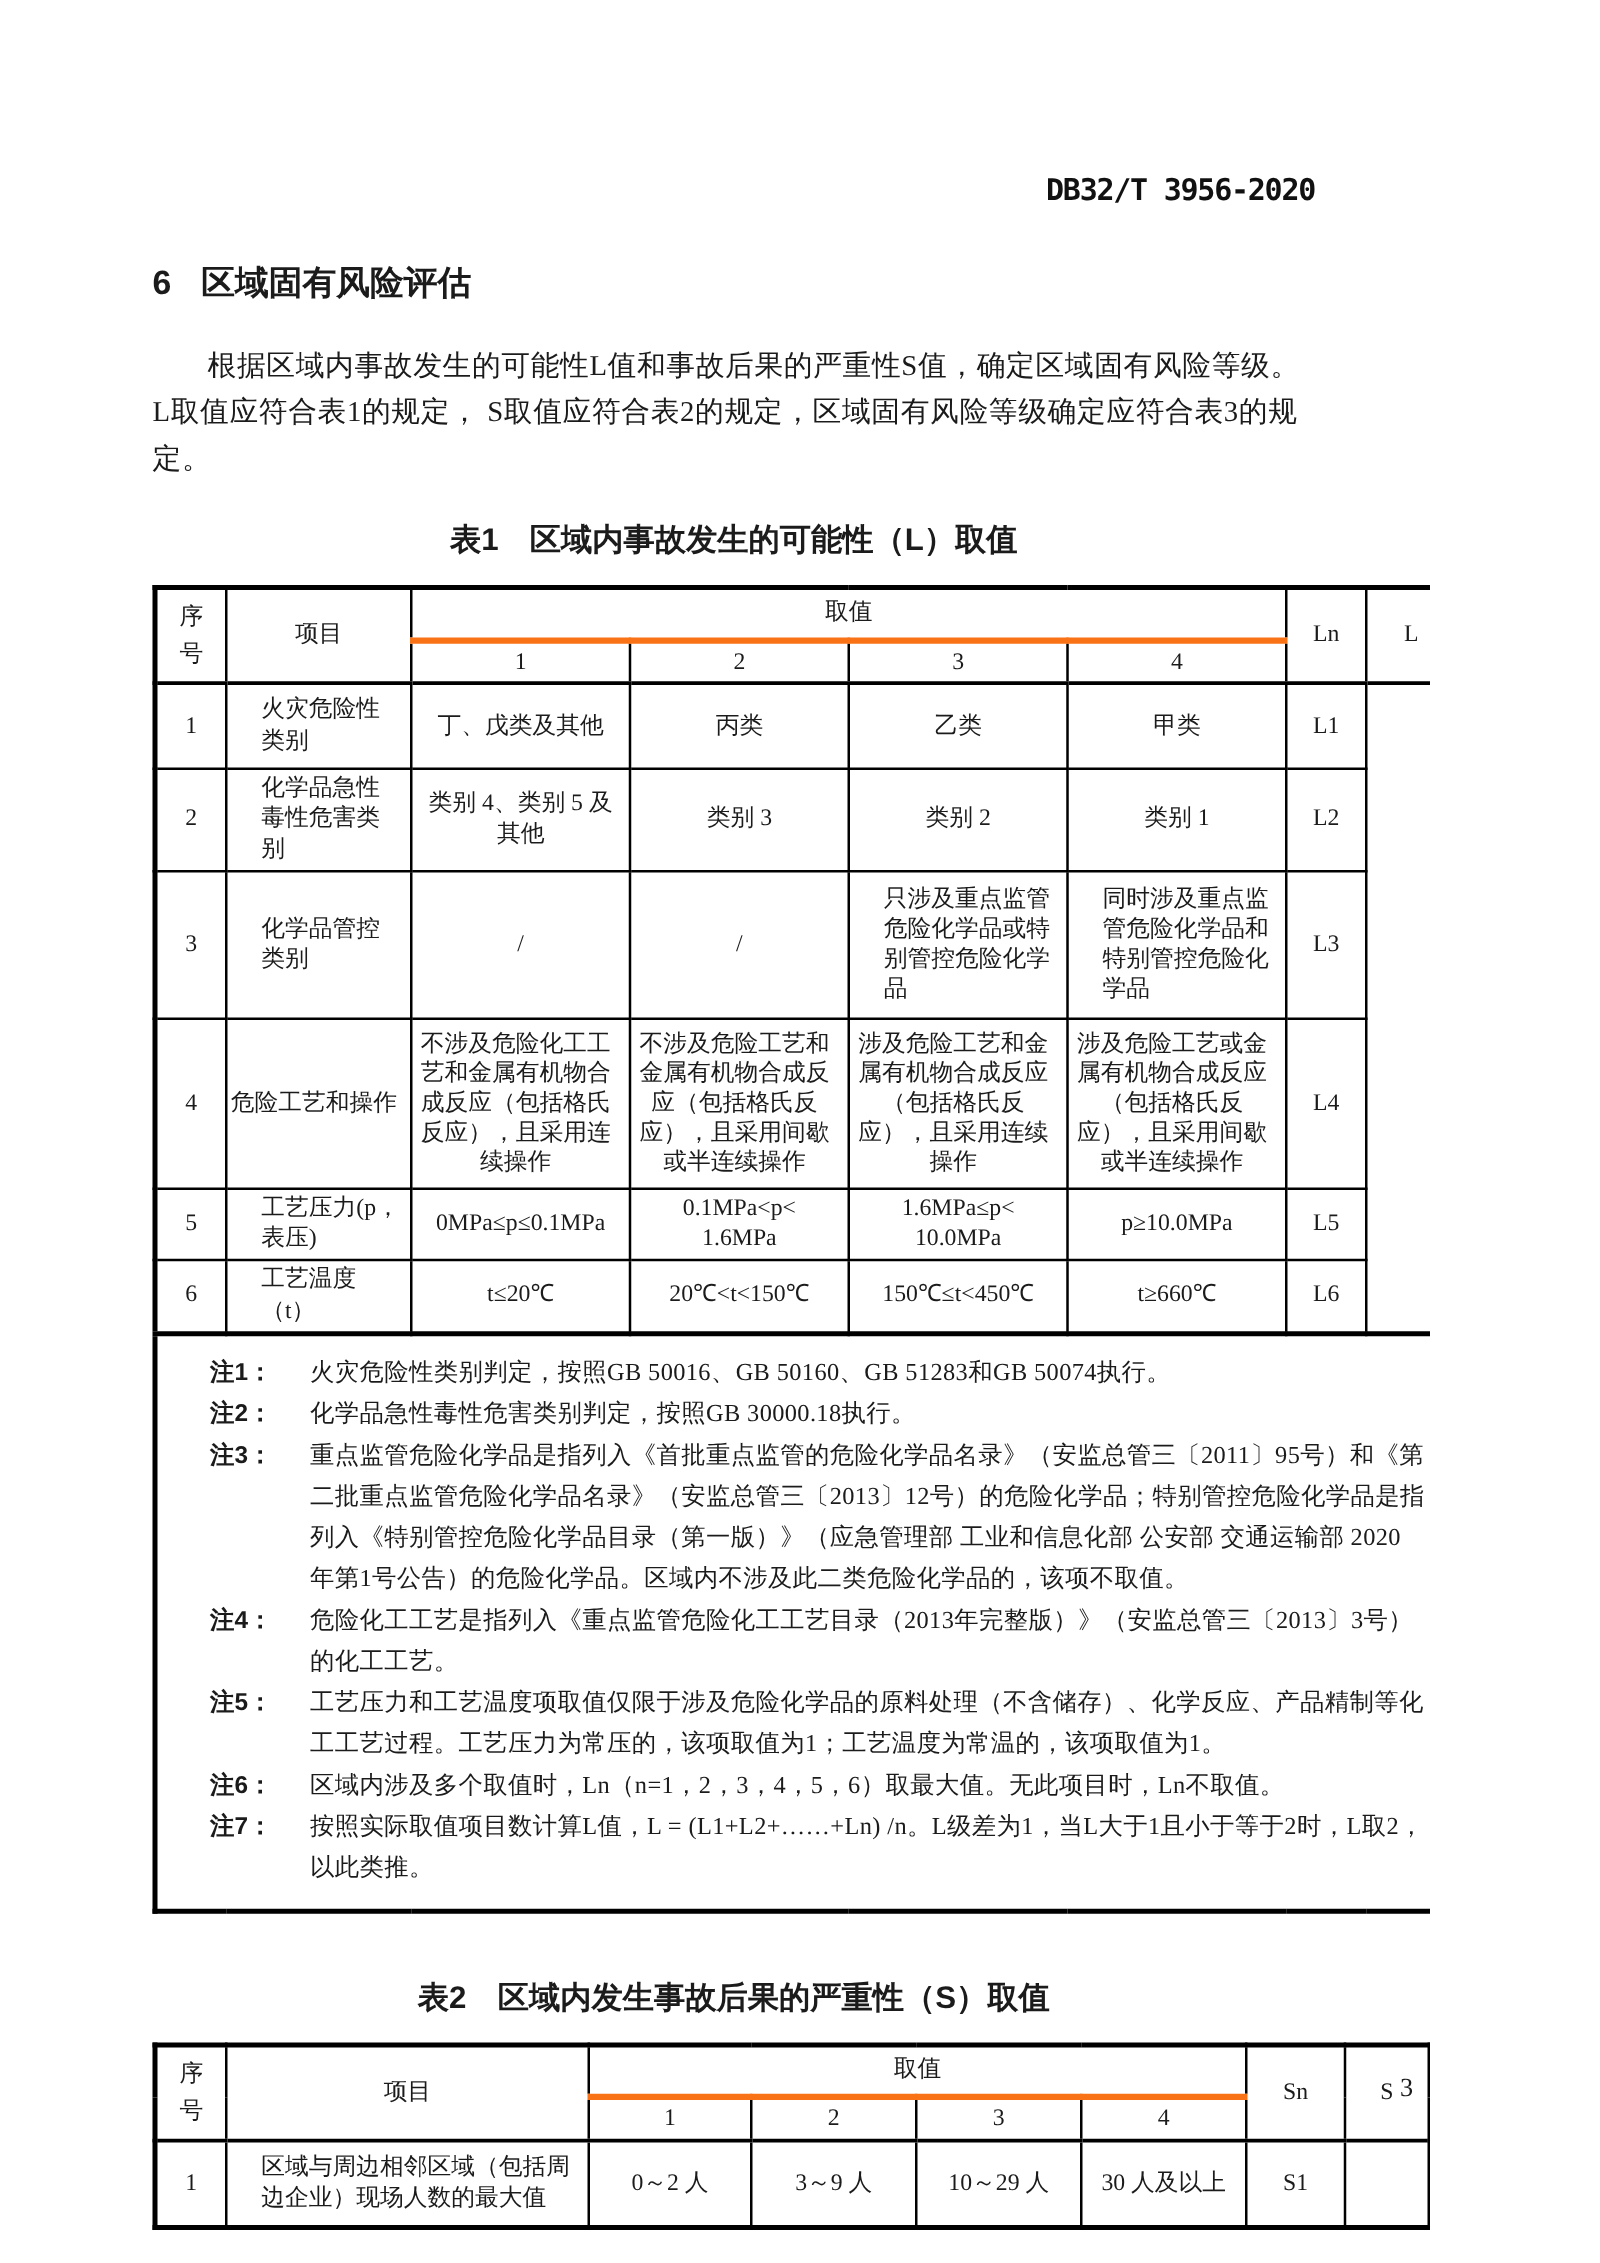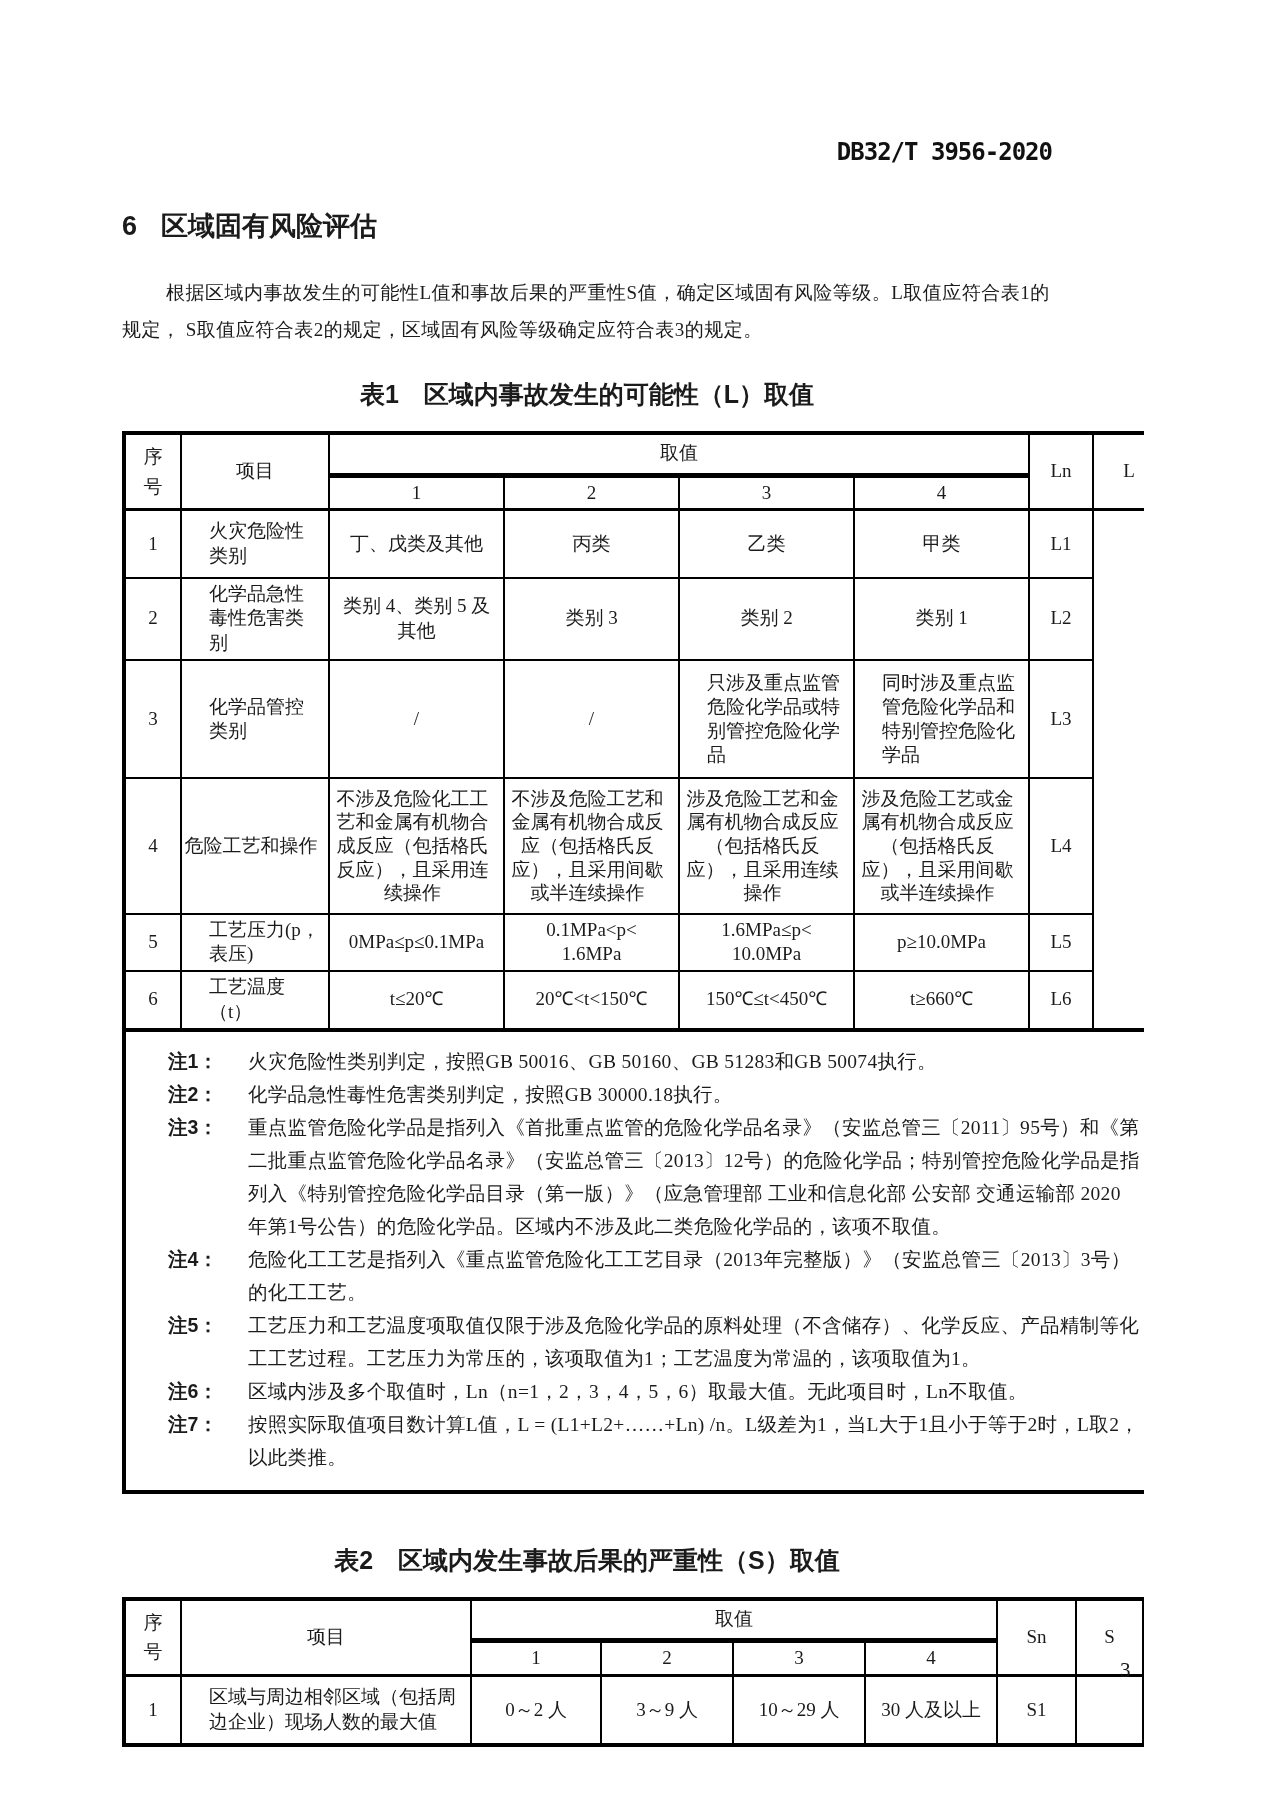--- a/index.html
+++ b/index.html
@@ -20,21 +20,21 @@
     color:#111;
   }
   .section-heading {
     margin-top:42px;
     font-family:"Liberation Sans", sans-serif;
     font-weight:700; font-size:27px;
   }
   .sec-num { margin-right:24px; }
   .intro {
     margin:30px 0 0 0;
-    font-size:19px; line-height:37px;
+    font-size:23px; line-height:37px;
     text-indent:44px;
     letter-spacing:0.5px;
   }
   .caption {
     margin-top:30px;
     text-align:center;
     font-family:"Liberation Sans", sans-serif;
     font-weight:700; font-size:25px;
   }
   .caption2 { margin-top:50px; }
@@ -51,21 +51,21 @@
     font-weight:400;
     font-size:19px;
     text-align:center;
     vertical-align:middle;
     padding:3px 8px;
     line-height:1.3;
     box-sizing:border-box;
     overflow:hidden;
   }
   .std th { font-weight:400; }
-  th.value-group { border-bottom:5px solid #000000; height:42px;text-align:center; }
+  th.value-group { border-bottom:5px solid #f97316; height:42px;text-align:center; }
   tr.header-top th { height:42px; }
   tr.header-nums th { height:28px; border-bottom:3px solid #000; }
   th.rowspan2 { border-bottom:3px solid #000; }
   th.seq-head { white-space:pre-line; line-height:1.55; }
   td.pre { white-space:pre-line; }
   td.col-item { text-align:left; padding-left:27px; padding-right:8px; }
   .t1 tbody tr:nth-child(1) td { height:68px; }
   .t1 tbody tr:nth-child(2) td { height:58px; }
   .t1 tbody tr:nth-child(3) td { height:118px; line-height:1.26; }
   .t1 tbody tr:nth-child(4) td { height:136px; line-height:1.24; }

